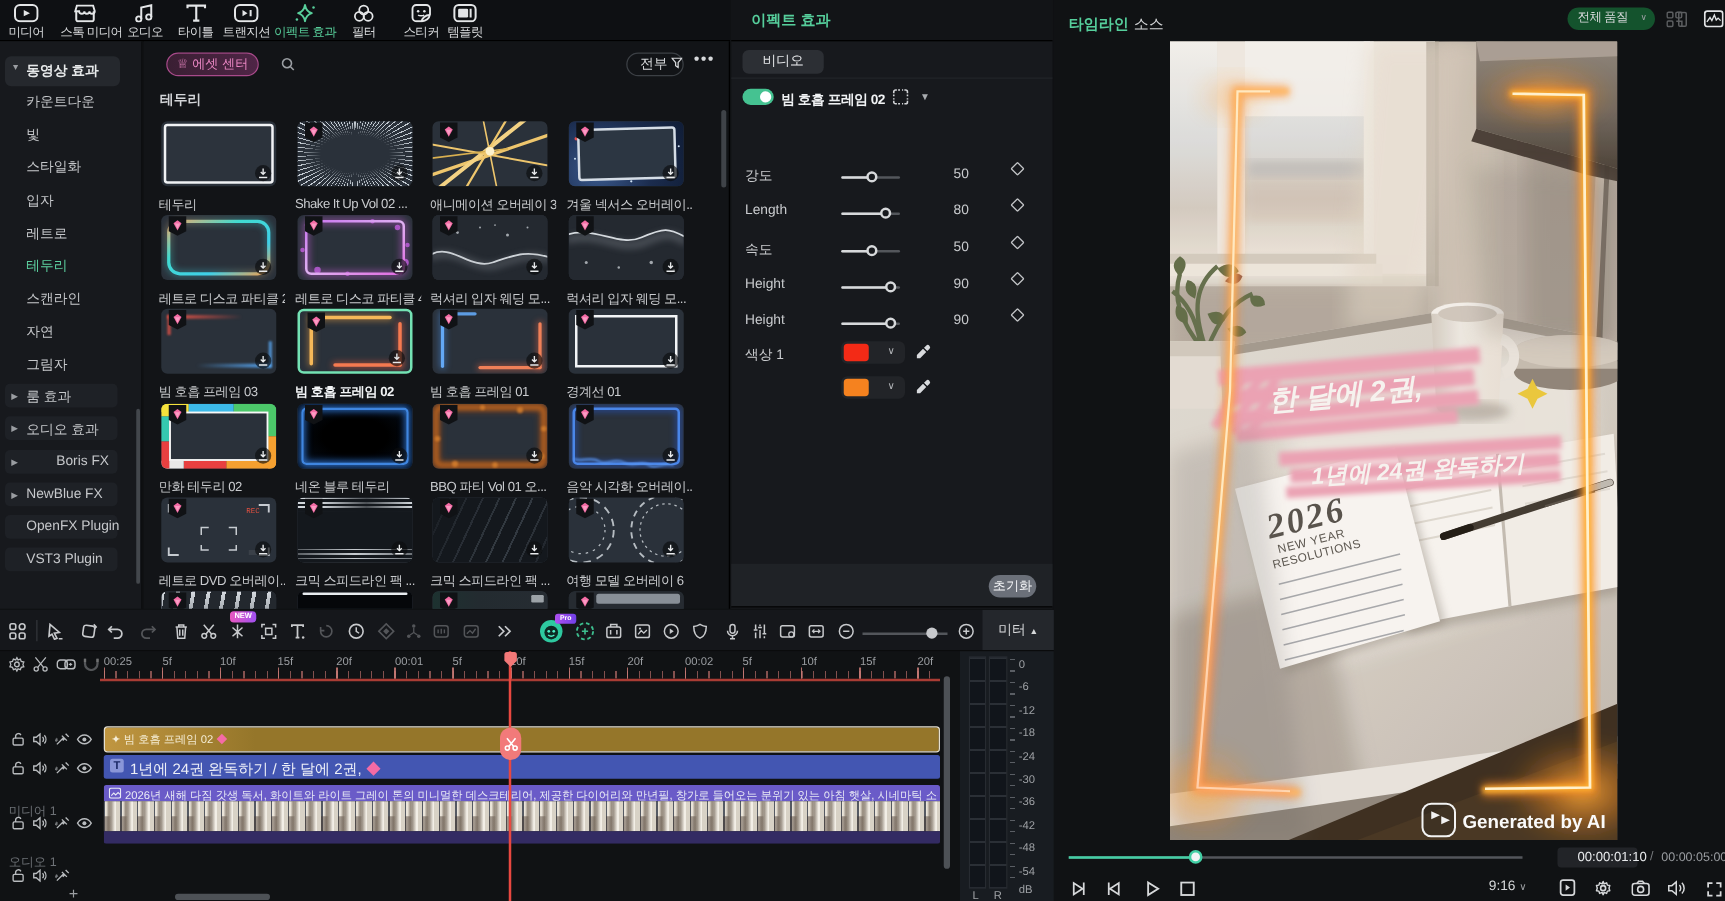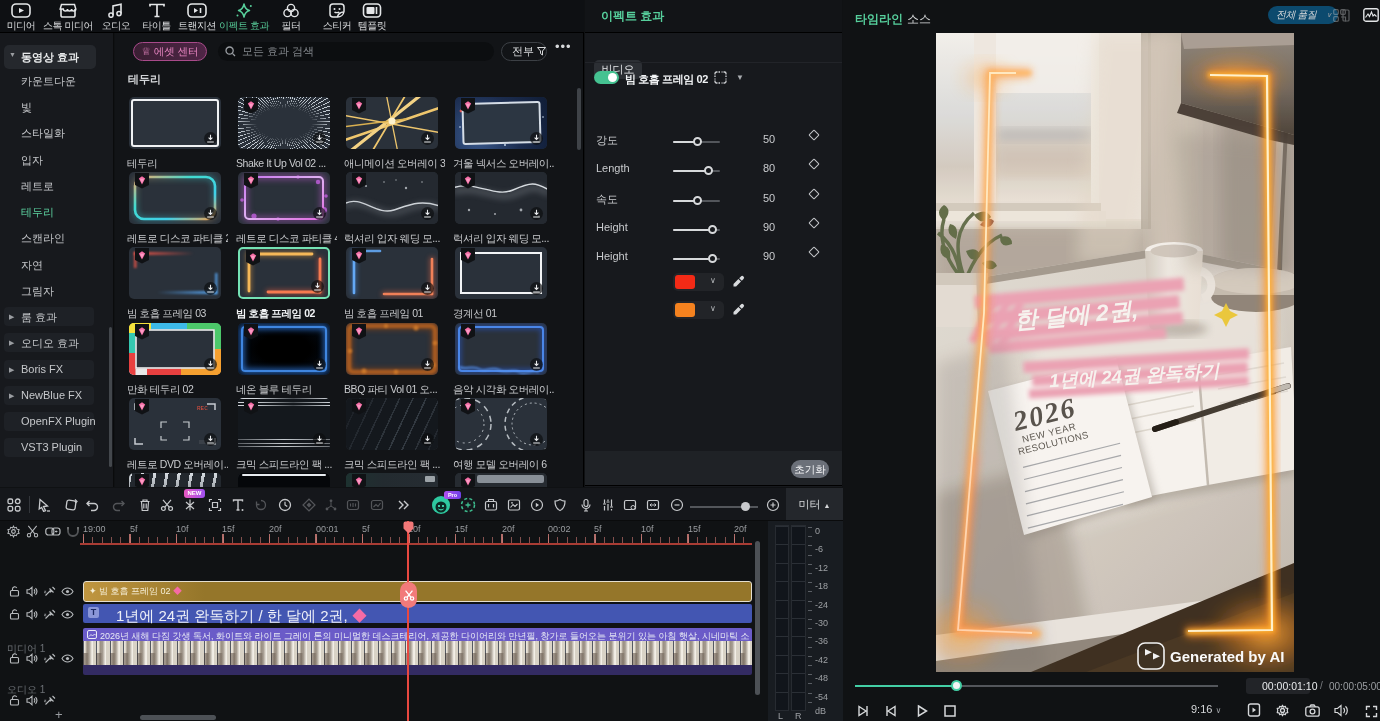--- a/index.html
+++ b/index.html
@@ -39,21 +39,21 @@
 .ticon.dim { opacity:.35; }
 </style>
 </head>
 <body>
 <div id="stage">
 <div id="topbar" class="abs">
 <div class="tb-item" style="left:1px;width:40px;"><svg width="20" height="15" viewBox="0 0 20 15">
           <rect x="1" y="1" width="18" height="13" rx="4" fill="none" stroke="#e4e6e8" stroke-width="1.6"></rect>
           <path d="M8 5l5 2.5-5 2.5z" fill="#e4e6e8"></path>
         </svg>미디어</div>
-<div class="tb-item" style="left:38px;width:60px;"><svg width="20" height="15" viewBox="0 0 20 15">
+<div class="tb-item" style="left:38px;width:60px;text-align:right;"><svg width="20" height="15" viewBox="0 0 20 15">
           <path d="M3 6v6.5a1.5 1.5 0 0 0 1.5 1.5h11a1.5 1.5 0 0 0 1.5-1.5V6" fill="none" stroke="#e4e6e8" stroke-width="1.6"></path>
           <path d="M2.2 6 3.5 1.5h13L17.8 6c0 1.2-1 2-2.2 2s-2-.8-2-2c0 1.2-1 2-2.2 2-1.1 0-1.9-.8-1.9-2 0 1.2-.9 2-2 2-1.2 0-2.2-.8-2.2-2z" fill="none" stroke="#e4e6e8" stroke-width="1.5"></path>
         </svg>스톡 미디어</div>
 <div class="tb-item" style="left:96px;width:40px;"><svg width="20" height="15" viewBox="0 0 20 15">
           <path d="M7 12.2V3l8-1.8v9.4" fill="none" stroke="#e4e6e8" stroke-width="1.6"></path>
           <circle cx="5" cy="12.2" r="2.1" fill="none" stroke="#e4e6e8" stroke-width="1.5"></circle>
           <circle cx="13" cy="10.6" r="2.1" fill="none" stroke="#e4e6e8" stroke-width="1.5"></circle>
         </svg>오디오</div>
 <div class="tb-item" style="left:136px;width:41px;"><svg width="20" height="15" viewBox="0 0 20 15">
           <path d="M3 3.5V1.5h14v2M10 1.5v12M7.5 13.5h5" fill="none" stroke="#e4e6e8" stroke-width="1.7"></path>
@@ -102,30 +102,29 @@
       <div class="abs" style="left:4px;top:300px;width:90px;height:19px;background:#1e2126;border-radius:4px;"></div>
       <div class="abs" style="left:4px;top:327px;width:90px;height:19px;background:#1e2126;border-radius:4px;"></div>
       <div class="abs" style="left:4px;top:353px;width:90px;height:19px;background:#1e2126;border-radius:4px;"></div>
       <div class="abs" style="left:4px;top:379px;width:90px;height:19px;background:#1e2126;border-radius:4px;"></div>
       <div class="abs" style="left:4px;top:405px;width:90px;height:19px;background:#1e2126;border-radius:4px;"></div>
       <div class="sb-arrow" style="top:280px;">▶</div>
 <div class="sb-item" style="top:277px;">룸 효과</div>
 <div class="sb-arrow" style="top:306px;">▶</div>
 <div class="sb-item" style="top:303px;">오디오 효과</div>
 <div class="sb-arrow" style="top:333px;">▶</div>
-<div class="sb-item" style="top:330px;">Boris FX</div>
+<div class="sb-item" style="top:330px;margin-left:24px;">Boris FX</div>
 <div class="sb-arrow" style="top:359px;">▶</div>
 <div class="sb-item" style="top:356px;">NewBlue FX</div>
 <div class="sb-item" style="top:382px;">OpenFX Plugin</div>
 <div class="sb-item" style="top:408px;">VST3 Plugin</div>
 <div class="abs" style="left:109px;top:294px;width:3px;height:140px;background:#43474c;border-radius:2px;"></div>
 </div>
 <div id="gridpanel" class="abs">
 <div class="pill" style="left:18px;top:9px;width:74px;height:19px;background:linear-gradient(90deg,#3a1f33,#4f2546);border:1px solid #a84a8a;color:#e886c2;line-height:17px;text-align:center;font-size:10.5px;">♕ 에셋 센터</div>
-<div class="pill" style="left:103px;top:9px;width:276px;height:19px;background:#0c0e10;color:#85898e;line-height:19px;padding-left:24px;">모든 효과 검색</div>
 <svg class="abs" style="left:110px;top:13px;" width="11" height="11" viewBox="0 0 11 11">
         <circle cx="4.6" cy="4.6" r="3.6" fill="none" stroke="#9a9ea3" stroke-width="1.3"></circle>
         <path d="M7.4 7.4 10 10" stroke="#9a9ea3" stroke-width="1.3"></path>
       </svg>
 <div class="pill" style="left:386px;top:9px;width:46px;height:19px;border:1px solid #3c4045;color:#d6d8da;line-height:17px;text-align:right;">전부 <svg width="9" height="9" viewBox="0 0 9 9" style="vertical-align:-1px;">
           <path d="M0.5 0.5h8L5.5 4v4L3.5 6.5V4z" fill="none" stroke="#d6d8da" stroke-width="1"></path>
         </svg></div>
 <div class="abs" style="left:440px;top:6px;color:#d6d8da;font-size:13px;letter-spacing:1px;">•••</div>
 <div class="abs" style="left:13px;top:39px;color:#d3d5d8;font-size:11px;font-weight:bold;">테두리</div>
 <div class="abs" style="left:462px;top:55px;width:4px;height:62px;background:#3f4348;border-radius:2px;"></div>
@@ -596,21 +595,21 @@
         <div style="position:absolute;left:22px;top:2px;right:3px;height:8px;background:#aab2ba;opacity:.75;border-radius:2px;"></div>
         <svg class="badge" width="16" height="17" viewBox="0 0 16 17">
           <path d="M1 1h14v12l-7 3.5-7-3.5z" fill="#101215"></path>
           <path d="M4.8 6.6 8 4.2l3.2 2.4L8 12.4Z" fill="#f56ba5"></path>
           <path d="M5.9 6.8h4.2L8 11.2Z" fill="#fb9cc4"></path>
         </svg>
       </div>
 </div>
 <div id="setpanel" class="abs">
 <div class="hdr">이펙트 효과</div>
-<div class="abs" style="left:9px;top:40px;width:48px;height:19px;background:#2c2f34;border-radius:5px;color:#e5e7e9;font-size:11px;text-align:center;line-height:19px;margin-top:20px;">비디오</div>
+<div class="abs" style="left:9px;top:40px;width:65px;height:19px;background:#2c2f34;border-radius:5px;color:#e5e7e9;font-size:11px;text-align:center;line-height:19px;">비디오</div>
 <div class="abs" style="left:0;top:62px;width:257px;height:1px;background:#222429;"></div>
 <div class="abs" style="left:9px;top:71px;width:25px;height:13px;background:#45c291;border-radius:7px;"></div>
 <div class="abs" style="left:23px;top:73px;width:9px;height:9px;background:#fff;border-radius:50%;"></div>
 <div class="abs" style="left:40px;top:72px;color:#f0f2f4;font-size:11px;font-weight:bold;letter-spacing:-0.4px;">빔 호흡 프레임 02</div>
 <svg class="abs" style="left:129px;top:71px;" width="13" height="13" viewBox="0 0 13 13">
         <path d="M1 3.5v-1A1.5 1.5 0 0 1 2.5 1h1M9.5 1h1A1.5 1.5 0 0 1 12 2.5v1M12 9.5v1a1.5 1.5 0 0 1-1.5 1.5h-1M3.5 12h-1A1.5 1.5 0 0 1 1 10.5v-1" fill="none" stroke="#d2d4d7" stroke-width="1.3"></path>
         <path d="M4.5 1h4M1 4.5v4M12 4.5v4M4.5 12h4" stroke="#d2d4d7" stroke-width="1.3" stroke-dasharray="1.5 1.6"></path>
       </svg>
 <div class="abs" style="left:151px;top:73px;color:#a8abaf;font-size:8px;">▼</div>
 <div class="srow" style="top:130px;">
@@ -651,39 +650,42 @@
       </div>
 <div class="srow" style="top:247px;">
         <span class="lab">Height</span>
         <span class="val">90</span>
 <span class="track">
           <span class="fill" style="width:40px;"></span>
           <span class="knob" style="left:35px;"></span>
         </span>
 <span class="kf"></span>
       </div>
+<div class="srow" style="top:273px;">
+        <span class="lab">색상 1</span>
+      </div>
 <div class="abs" style="left:88px;top:273px;width:51px;height:18px;background:#222428;border-radius:5px;"></div>
 <div class="abs" style="left:90px;top:275px;width:20px;height:14px;background:#f32a16;border-radius:3px;"></div>
 <div class="abs" style="left:125px;top:276px;color:#b4b7ba;font-size:8px;">∨</div>
 <svg class="abs" style="left:147px;top:275px;" width="13" height="13" viewBox="0 0 13 13">
         <path d="M11.5 1.5a1.8 1.8 0 0 0-2.6 0L7.2 3.2l2.6 2.6 1.7-1.7a1.8 1.8 0 0 0 0-2.6zM6.4 4 1.5 8.9V11.5H4.1L9 6.6z" fill="#d8dadd"></path>
       </svg>
 <div class="abs" style="left:88px;top:301px;width:51px;height:18px;background:#222428;border-radius:5px;"></div>
 <div class="abs" style="left:90px;top:303px;width:20px;height:14px;background:#f5821f;border-radius:3px;"></div>
 <div class="abs" style="left:125px;top:304px;color:#b4b7ba;font-size:8px;">∨</div>
 <svg class="abs" style="left:147px;top:303px;" width="13" height="13" viewBox="0 0 13 13">
         <path d="M11.5 1.5a1.8 1.8 0 0 0-2.6 0L7.2 3.2l2.6 2.6 1.7-1.7a1.8 1.8 0 0 0 0-2.6zM6.4 4 1.5 8.9V11.5H4.1L9 6.6z" fill="#d8dadd"></path>
       </svg>
 <div class="abs" style="left:0;top:451px;width:257px;height:35px;background:#1f2226;border-bottom:1px solid #000;"></div>
 <div class="abs" style="left:206px;top:460px;width:38px;height:18px;background:#6b7079;border-radius:9px;color:#f2f3f5;font-size:10.5px;text-align:center;line-height:18px;">초기화</div>
 </div>
 <div id="preview" class="abs">
 <div class="abs" style="left:12px;top:11px;color:#56cf9c;font-size:12px;font-weight:bold;">타임라인</div>
 <div class="abs" style="left:64px;top:11px;color:#d2d4d6;font-size:12px;">소스</div>
-<div class="abs" style="left:425px;top:6px;width:70px;height:18px;background:#0c4a6e;border-radius:9px;color:#d6d8da;font-size:10px;line-height:18px;padding-left:8px;letter-spacing:-0.5px;font-style:italic;">전체 품질<span style="position:absolute;right:7px;font-size:7px;color:#9da0a4;">∨</span></div>
+<div class="abs" style="left:411px;top:6px;width:70px;height:18px;background:#14532d;border-radius:9px;color:#d6d8da;font-size:10px;line-height:18px;padding-left:8px;letter-spacing:-0.5px;">전체 품질<span style="position:absolute;right:7px;font-size:7px;color:#9da0a4;">∨</span></div>
 <svg class="abs" style="left:490px;top:9px;opacity:.45;" width="17" height="13" viewBox="0 0 17 13">
         <g fill="none" stroke="#b8bbbe" stroke-width="1.2">
           <rect x="0.7" y="0.7" width="4.6" height="4.6" rx="1"></rect>
           <rect x="0.7" y="7.7" width="4.6" height="4.6" rx="1"></rect>
           <rect x="7.7" y="0.7" width="4.6" height="4.6" rx="1"></rect>
           <path d="M8 8h4.5v4.5"></path>
           <rect x="10" y="1" width="6" height="11" rx="1"></rect>
         </g>
       </svg>
 <svg class="abs" style="left:520px;top:8px;" width="16" height="14" viewBox="0 0 16 14">
@@ -1021,21 +1023,21 @@
       </svg>
 <svg class="abs" style="left:45px;top:5px;" width="16" height="11" viewBox="0 0 16 11">
         <rect x="0.8" y="2" width="8" height="7" rx="2.5" fill="none" stroke="#b8bbbe" stroke-width="1.2"></rect>
         <rect x="7" y="2" width="8" height="7" rx="2.5" fill="none" stroke="#b8bbbe" stroke-width="1.2"></rect>
         <path d="M10 5.5l2 0-0.8-1M12 5.5l-0.8 1" stroke="#b8bbbe" stroke-width="1"></path>
       </svg>
 <svg class="abs" style="left:66px;top:5px;opacity:.4;" width="14" height="11" viewBox="0 0 14 11">
         <path d="M2 1v4a5 5 0 0 0 10 0V1" fill="none" stroke="#b8bbbe" stroke-width="1.8"></path>
         <path d="M2 1v2.5M12 1v2.5" stroke="#fff" stroke-width="1.8"></path>
       </svg>
-<div class="abs" style="left:83px;top:3px;color:#9a9da1;font-size:9px;">19:00</div>
+<div class="abs" style="left:83px;top:3px;color:#9a9da1;font-size:9px;">00:25</div>
 <div class="abs" style="left:130px;top:3px;color:#9a9da1;font-size:9px;">5f</div>
 <div class="abs" style="left:176px;top:3px;color:#9a9da1;font-size:9px;">10f</div>
 <div class="abs" style="left:222px;top:3px;color:#9a9da1;font-size:9px;">15f</div>
 <div class="abs" style="left:269px;top:3px;color:#9a9da1;font-size:9px;">20f</div>
 <div class="abs" style="left:316px;top:3px;color:#9a9da1;font-size:9px;">00:01</div>
 <div class="abs" style="left:362px;top:3px;color:#9a9da1;font-size:9px;">5f</div>
 <div class="abs" style="left:408px;top:3px;color:#9a9da1;font-size:9px;">10f</div>
 <div class="abs" style="left:455px;top:3px;color:#9a9da1;font-size:9px;">15f</div>
 <div class="abs" style="left:502px;top:3px;color:#9a9da1;font-size:9px;">20f</div>
 <div class="abs" style="left:548px;top:3px;color:#9a9da1;font-size:9px;">00:02</div>
@@ -1109,21 +1111,21 @@
         <path d="M9.5 2.2a5 5 0 0 1 0 6.6" fill="none" stroke="#b8bbbe" stroke-width="1.1"></path>
       </svg>
 <svg class="abs" style="left:44px;top:174px;" width="12" height="11" viewBox="0 0 12 11">
         <path d="M1.5 9.5 7 4M5.5 2.5l4 4M8.5 1 11 3.5M7.8 4.8 6.2 6.4" stroke="#b8bbbe" stroke-width="1.1" fill="none"></path>
         <path d="M1 4l.5 1 1-.3-.6 1 .8.8-1.2.1-.1 1.2-.8-.9-1 .5.4-1.1z" fill="#b8bbbe" opacity="0.6"></path>
       </svg>
 <div class="abs" style="left:83px;top:60px;width:669px;height:21px;background:linear-gradient(90deg,#c09640,#95762a 18%,#95762a);border:1px solid #e5dfcf;border-radius:3px;"></div>
 <div class="abs" style="left:89px;top:64px;color:#f5edd5;font-size:9px;white-space:nowrap;">✦ 빔 호흡 프레임 02 <span style="color:#f56ba5;">◆</span></div>
 <div class="abs" style="left:83px;top:83px;width:669px;height:19px;background:#4356b2;border-radius:2px;"></div>
 <div class="abs" style="left:88px;top:86px;width:11px;height:11px;background:#8a96d8;border-radius:2px;color:#1c2a66;font-size:9px;font-weight:bold;text-align:center;line-height:11px;">T</div>
-<div class="abs" style="left:116px;top:86px;color:#eef0f8;font-size:15px;white-space:nowrap;">1년에 24권 완독하기 / 한 달에 2권, <span style="color:#f56ba5;">◆</span></div>
+<div class="abs" style="left:104px;top:86px;color:#eef0f8;font-size:12px;white-space:nowrap;">1년에 24권 완독하기 / 한 달에 2권, <span style="color:#f56ba5;">◆</span></div>
 <div class="abs" style="left:83px;top:107px;width:669px;height:47px;border-radius:2px;overflow:hidden;">
         <div class="abs" style="left:0;top:0;width:669px;height:13px;background:#6a5bc8;"></div>
         <svg class="abs" style="left:4px;top:2px;" width="10" height="9" viewBox="0 0 10 9">
           <rect x="0.5" y="0.5" width="9" height="8" rx="1.5" fill="none" stroke="#e8eaf5" stroke-width="1"></rect>
           <path d="M2 6.5 4 4.5l1.5 1.5L7.5 4 9 5.5" fill="none" stroke="#e8eaf5" stroke-width="0.9"></path>
         </svg>
         <div class="abs" style="left:17px;top:1.5px;color:#e8eaf5;font-size:9px;white-space:nowrap;width:650px;overflow:hidden;">2026년 새해 다짐 갓생 독서, 화이트와 라이트 그레이 톤의 미니멀한 데스크테리어, 제공한 다이어리와 만년필, 창가로 들어오는 분위기 있는 아침 햇살, 시네마틱 소품, 고해상도, 4K, 성숙된 분위기, 미음 밝...</div>
         <div class="abs" style="left:0;top:13px;width:669px;height:24px;background:repeating-linear-gradient(90deg,#555a63 0 1px,#e9e3d8 1px 5px,#f2eee6 5px 10px,#d8d2c6 10px 13.4px);"></div>
         <div class="abs" style="left:0;top:13px;width:669px;height:24px;background:repeating-linear-gradient(90deg,transparent 0 2px,rgba(80,65,50,.5) 4px 6px,transparent 9px 13.4px);"></div>
         <div class="abs" style="left:0;top:25px;width:669px;height:12px;background:repeating-linear-gradient(90deg,rgba(70,55,45,.45) 0 3px,transparent 6px 13.4px);"></div>

